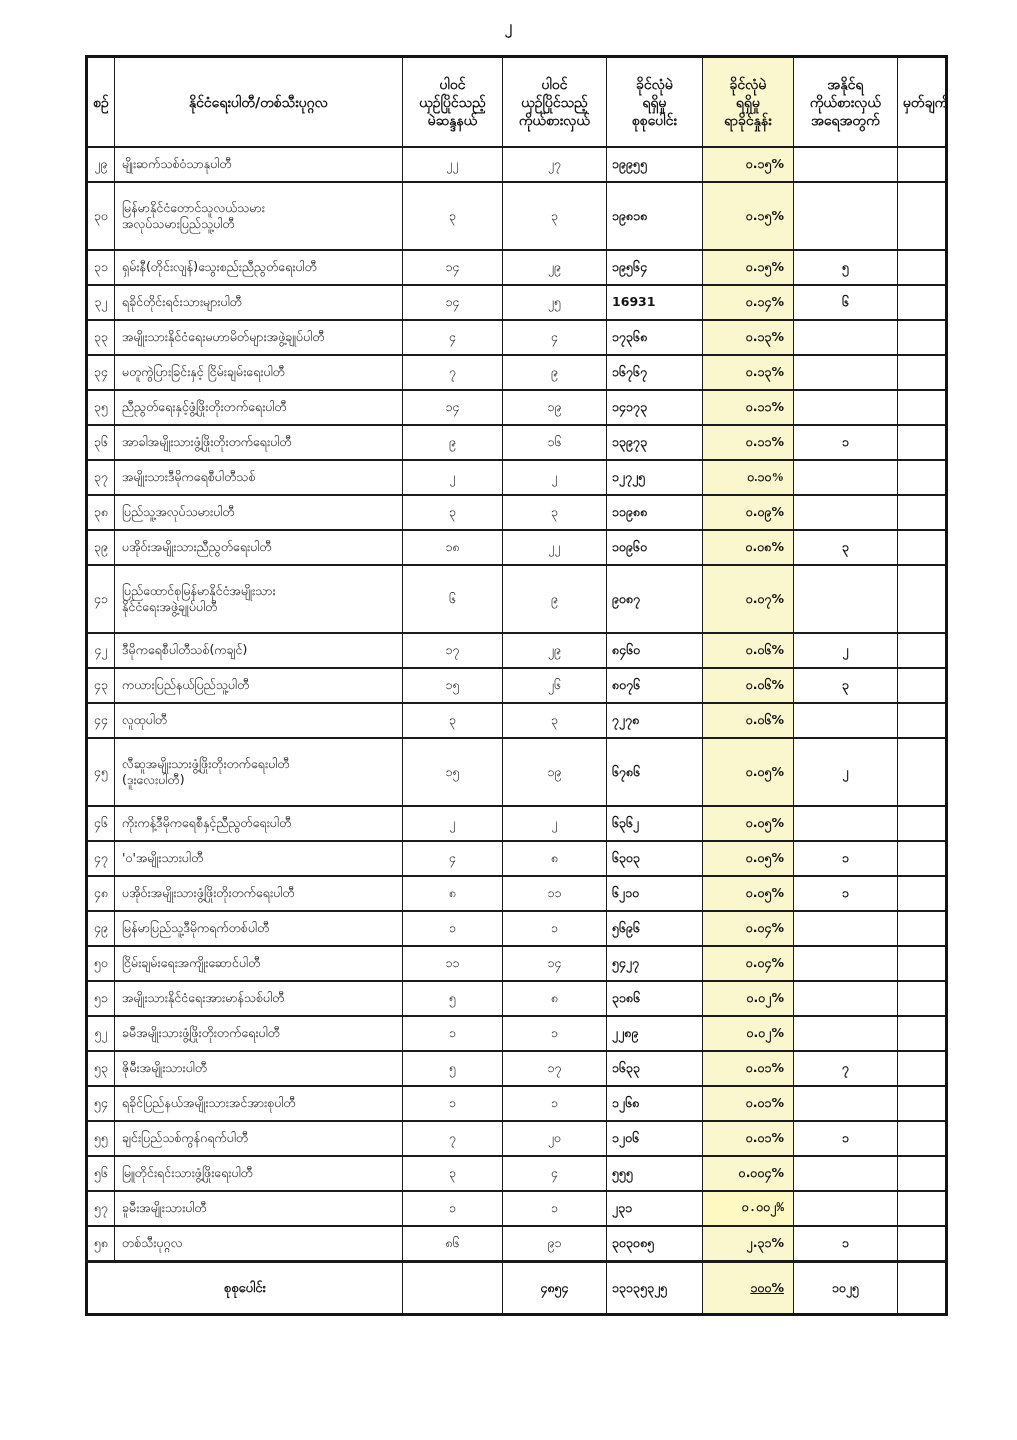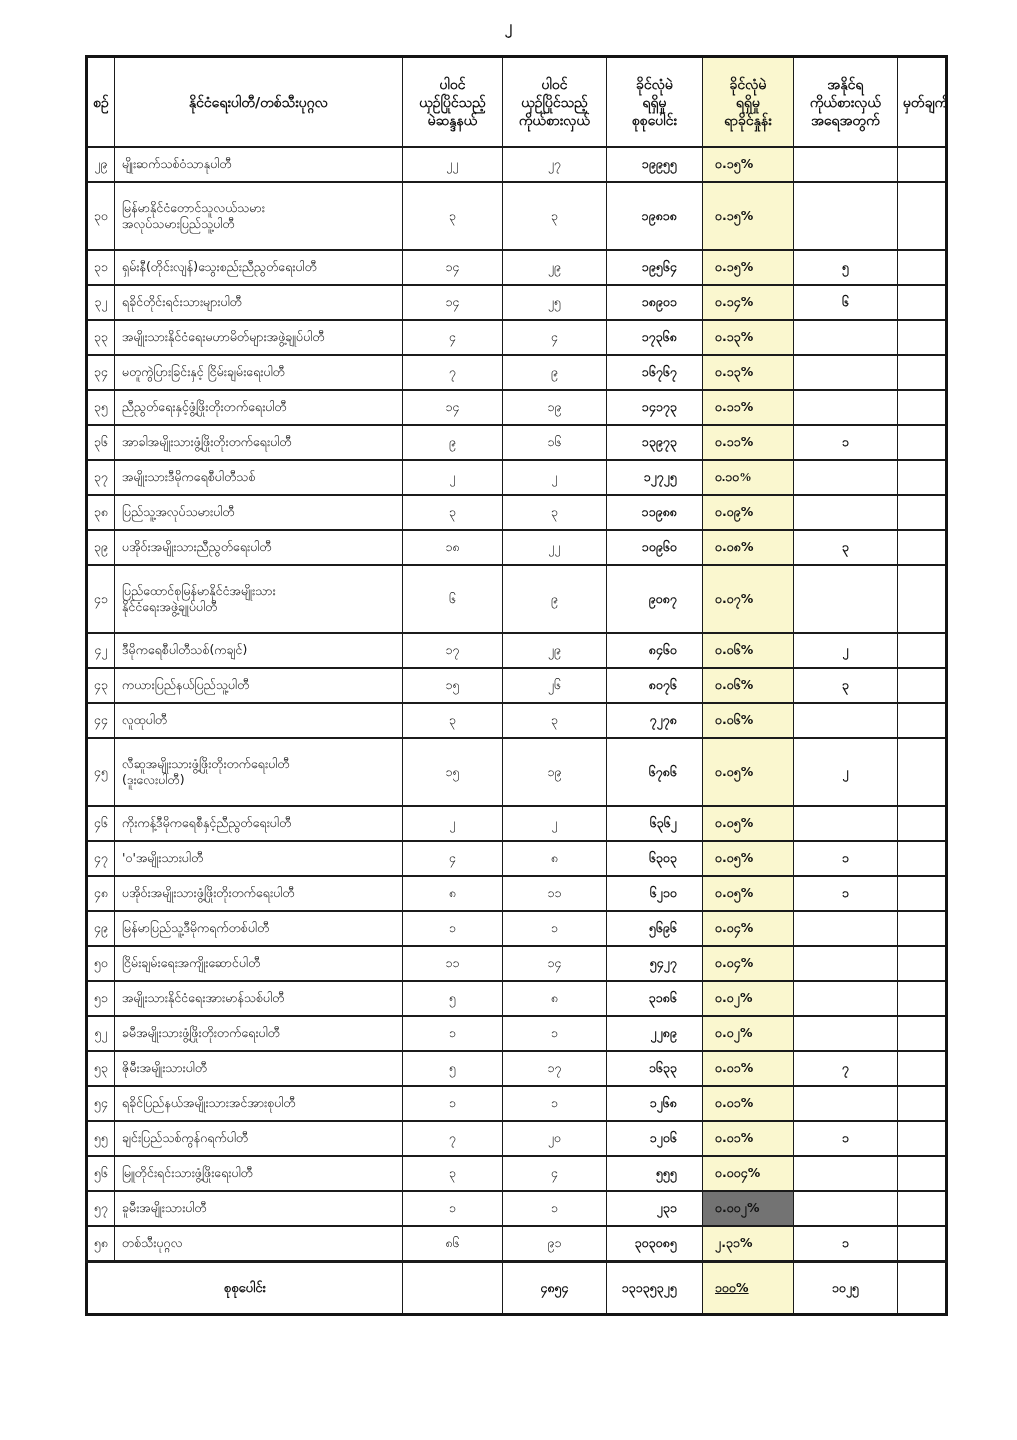--- a/index.html
+++ b/index.html
@@ -25,22 +25,22 @@
   thead th {
     font-weight:bold; text-align:center; height:86px;
     white-space:pre-line; font-size:14px;
   }
   tr.row-normal td { height:31px; }
   tr.row-tall td { height:64px; }
   td.c-no     { text-align:center; }
   td.c-name   { text-align:left; white-space:pre-line; padding-left:7px; }
   td.c-const  { text-align:center; }
   td.c-cand   { text-align:center;margin-top:35px; }
-  td.c-votes  { text-align:right; font-weight:bold; padding-right:25px; }
-  td.c-pct    { font-weight:bold; padding-right:9px;padding-left:12px; }
+  td.c-votes  { font-weight:bold; padding-right:25px; }
+  td.c-pct    { text-align:right; font-weight:bold; padding-right:9px;padding-left:12px; }
   td.c-win    { text-align:center; font-weight:bold; }
   td.c-remark { text-align:center; }
   tfoot td {
     border-top-width:3px; height:48px; font-weight:bold;
   }
   tfoot td.t-label { text-align:center; font-size:13px; }
 </style>
 </head>
 <body>
 
@@ -109,21 +109,21 @@
         <td class="c-votes">၁၉၅၆၄</td>
         <td class="c-pct pct-col" style="background: rgb(250, 247, 207);">၀.၁၅%</td>
         <td class="c-win">၅</td>
         <td class="c-remark"></td>
       </tr>
       <tr class="row-normal">
         <td class="c-no">၃၂</td>
         <td class="c-name">ရခိုင်တိုင်းရင်းသားများပါတီ</td>
         <td class="c-const">၁၄</td>
         <td class="c-cand">၂၅</td>
-        <td class="c-votes">၁၈၉၀၁</td>
+        <td class="c-votes">16931</td>
         <td class="c-pct pct-col" style="background: rgb(250, 247, 207);">၀.၁၄%</td>
         <td class="c-win">၆</td>
         <td class="c-remark"></td>
       </tr>
       <tr class="row-normal">
         <td class="c-no">၃၃</td>
         <td class="c-name">အမျိုးသားနိုင်ငံရေးမဟာမိတ်များအဖွဲ့ချုပ်ပါတီ</td>
         <td class="c-const">၄</td>
         <td class="c-cand">၄</td>
         <td class="c-votes">၁၇၃၆၈</td>
@@ -352,21 +352,21 @@
         <td class="c-pct pct-col" style="background: rgb(250, 247, 207); margin-left: 32px;">၀.၀၀၄%</td>
         <td class="c-win"></td>
         <td class="c-remark"></td>
       </tr>
       <tr class="row-normal">
         <td class="c-no">၅၇</td>
         <td class="c-name">ခူမီးအမျိုးသားပါတီ</td>
         <td class="c-const">၁</td>
         <td class="c-cand">၁</td>
         <td class="c-votes">၂၃၁</td>
-        <td class="c-pct pct-col" style="background: #737373;">၀.၀၀၂%</td>
+        <td class="c-pct pct-col" style="background: #fef9c3; font-family: Liberation Mono, monospace;">၀.၀၀၂%</td>
         <td class="c-win"></td>
         <td class="c-remark"></td>
       </tr>
       <tr class="row-normal">
         <td class="c-no">၅၈</td>
         <td class="c-name">တစ်သီးပုဂ္ဂလ</td>
         <td class="c-const">၈၆</td>
         <td class="c-cand">၉၁</td>
         <td class="c-votes">၃၀၃၀၈၅</td>
         <td class="c-pct pct-col" style="background: rgb(250, 247, 207);">၂.၃၁%</td>

